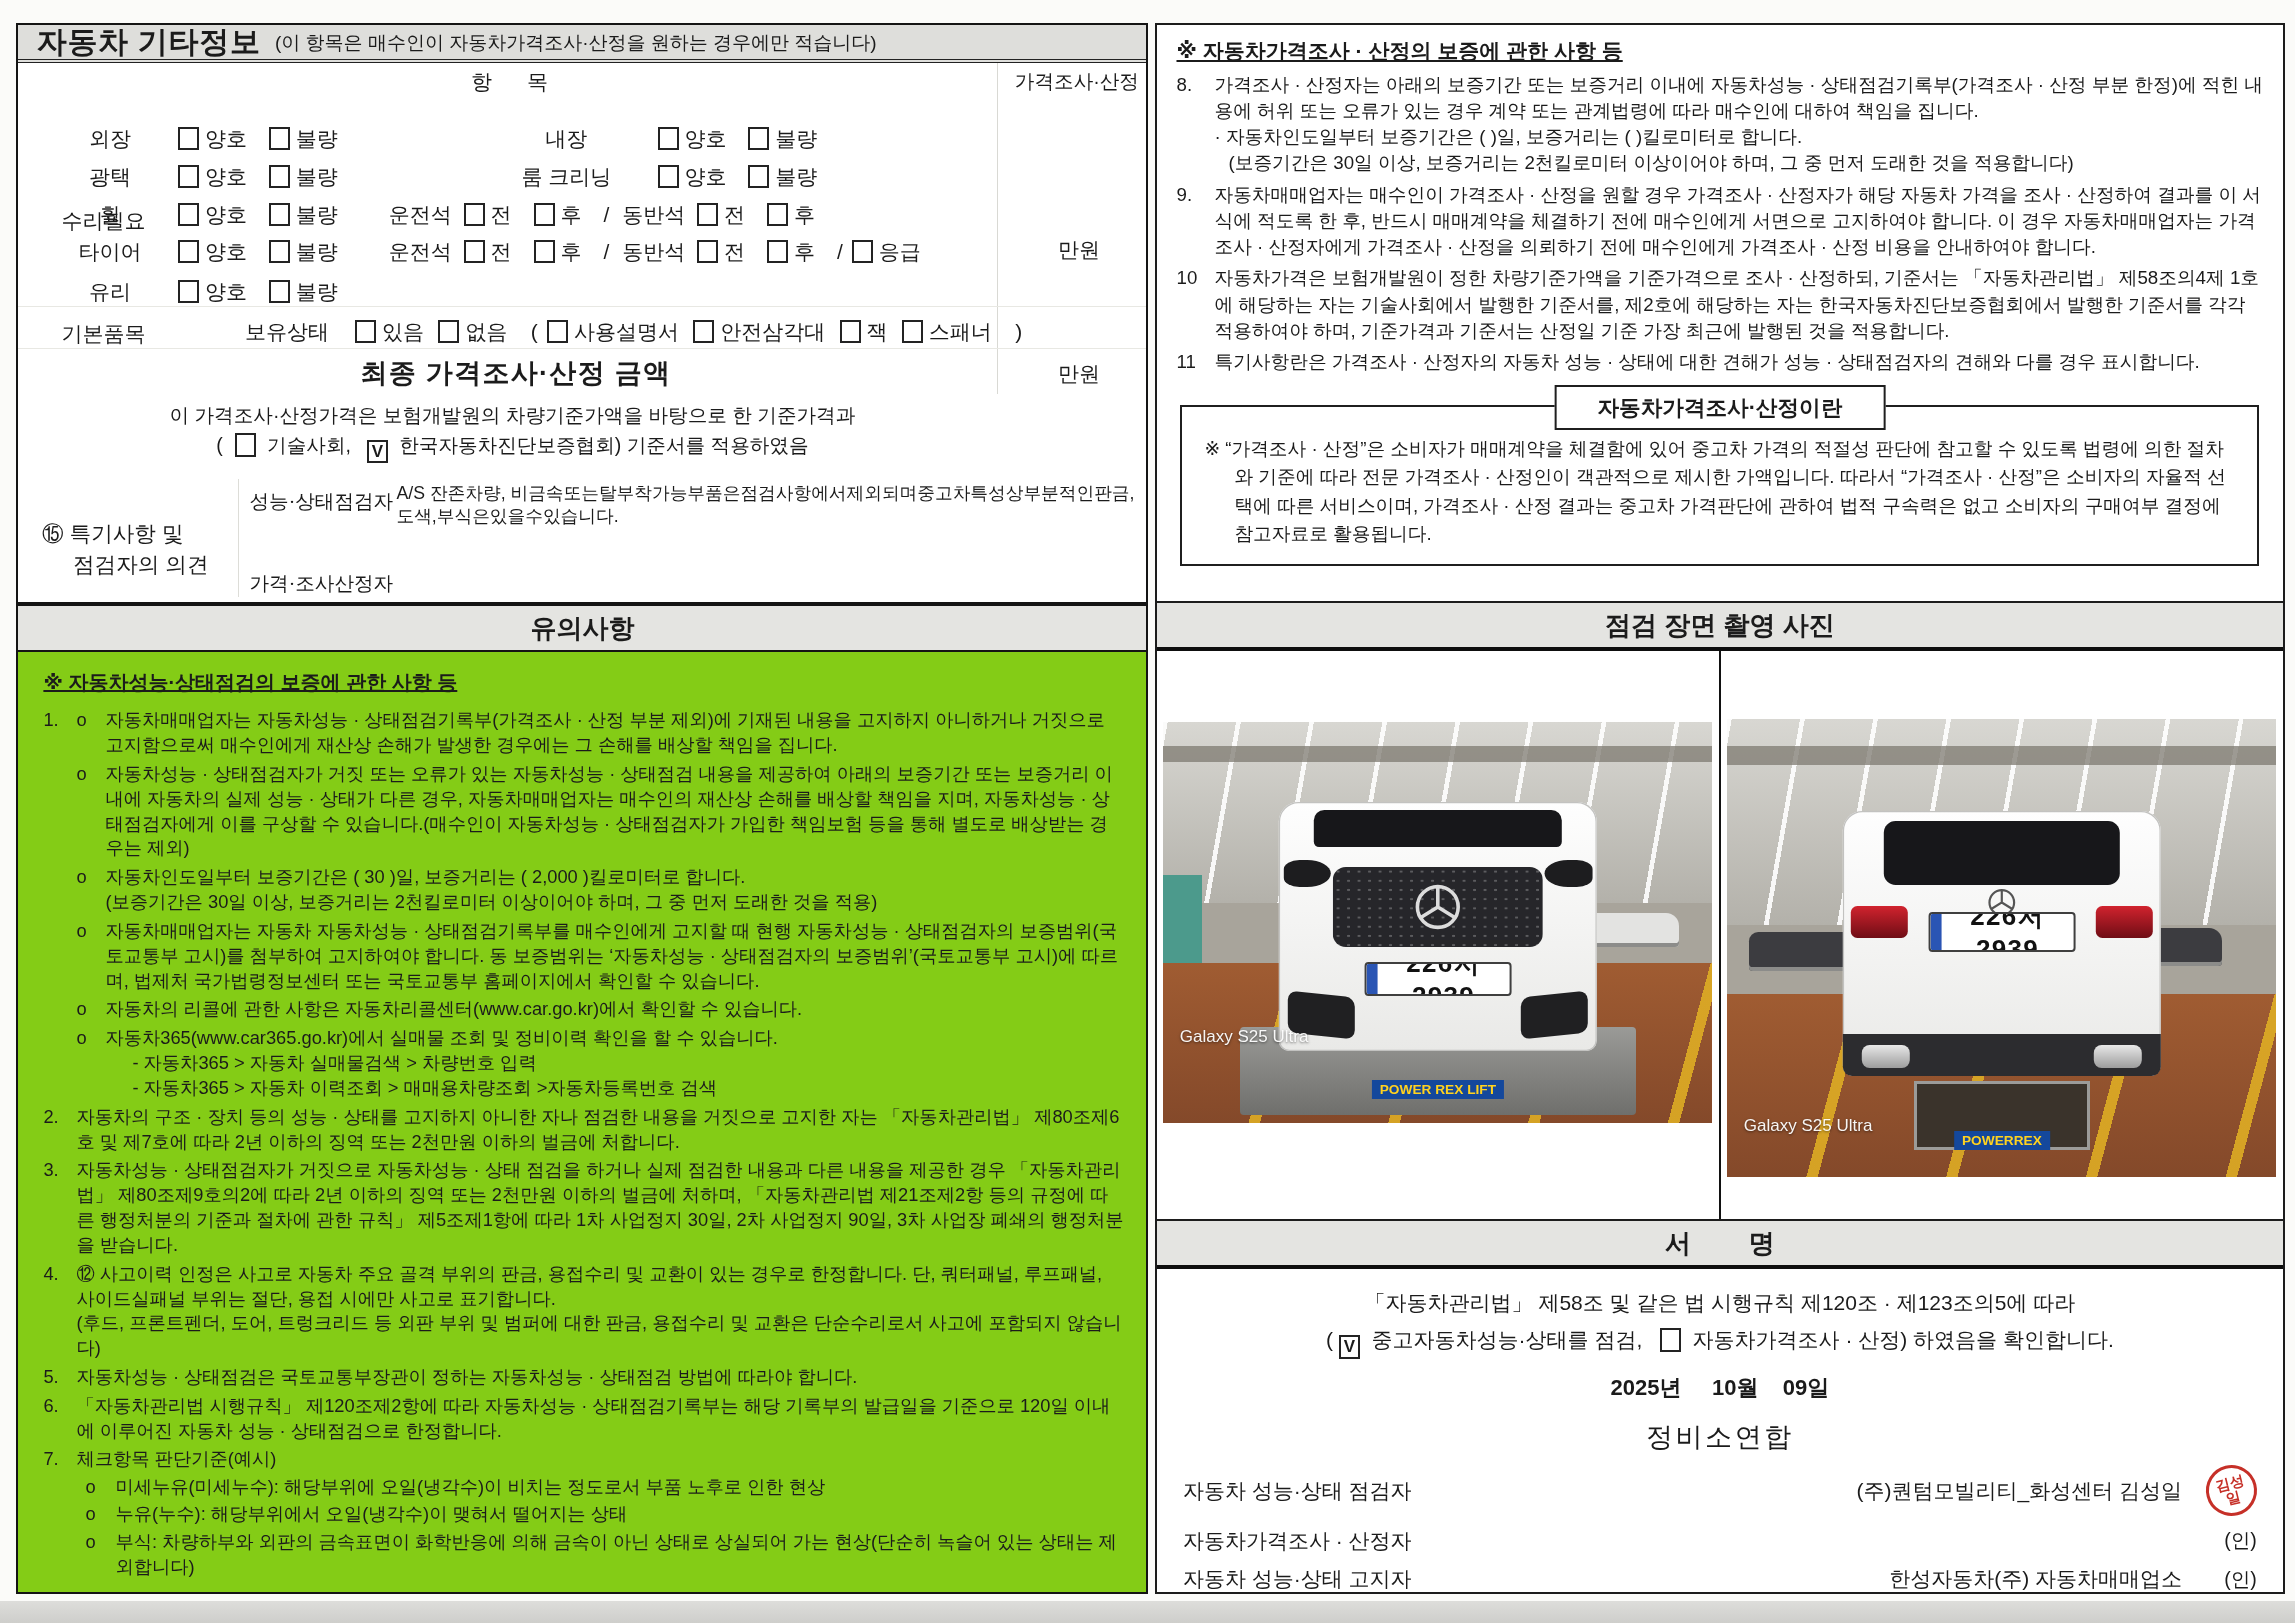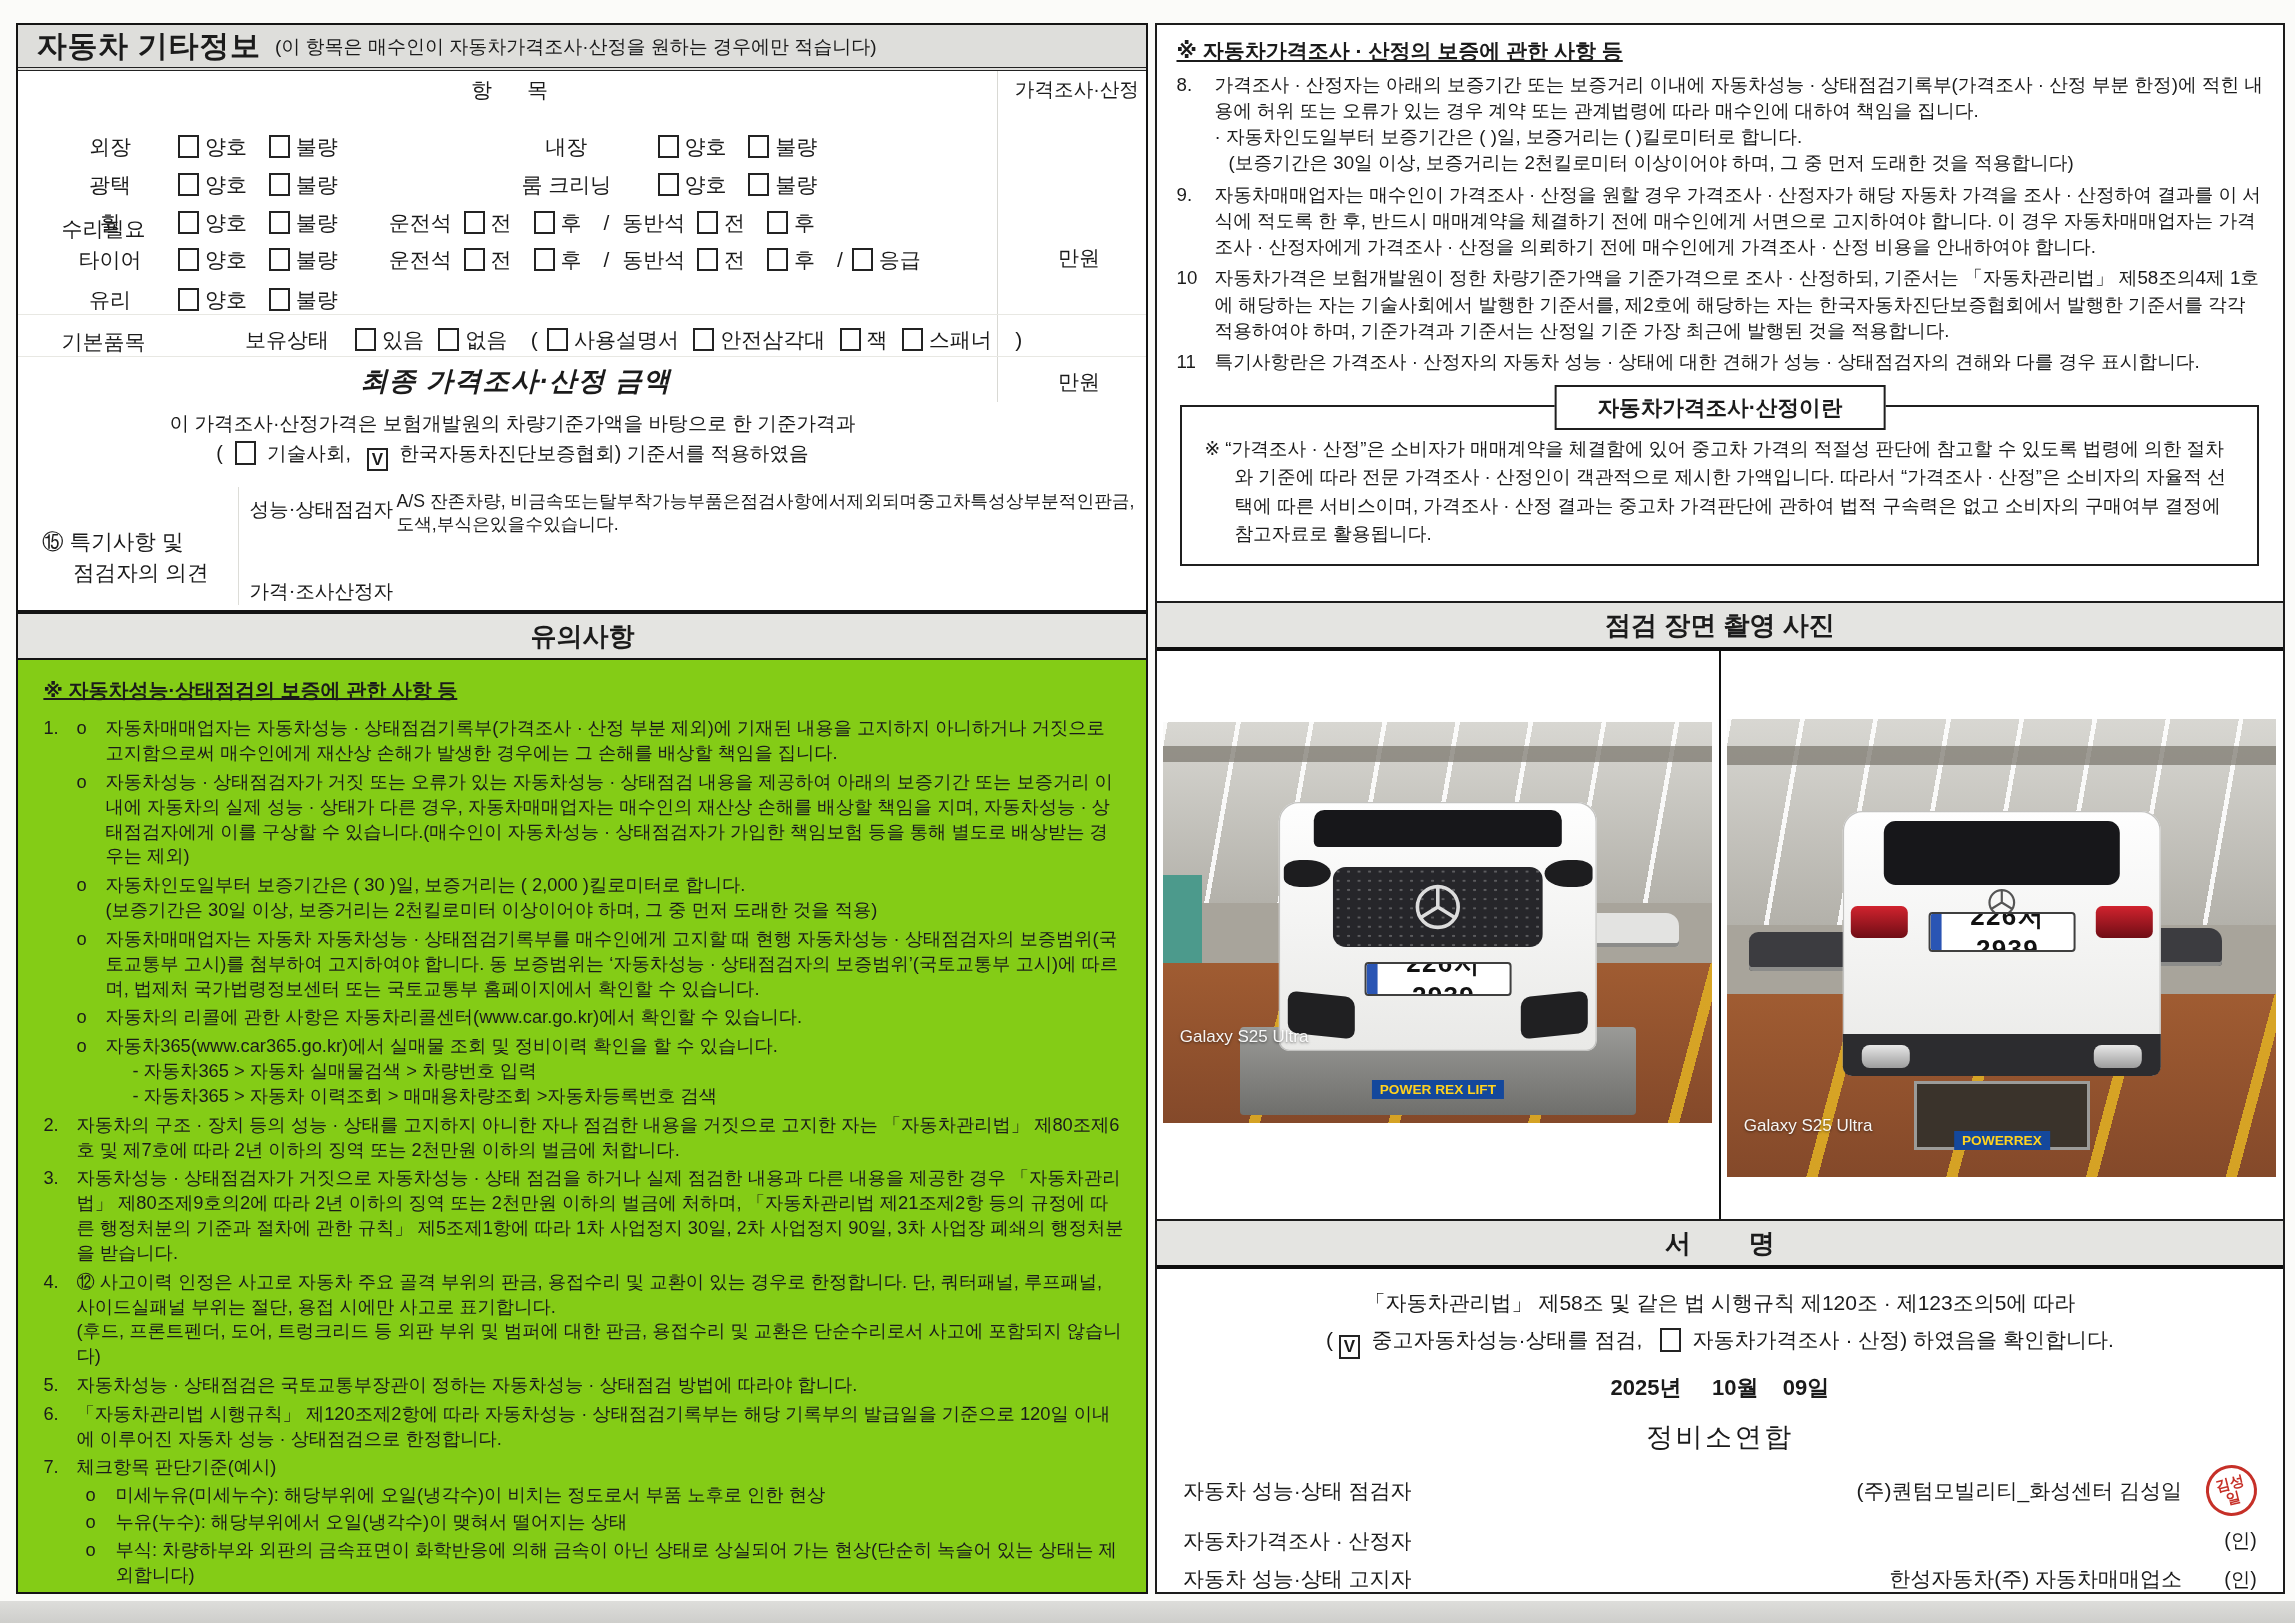--- a/index.html
+++ b/index.html
@@ -14,40 +14,40 @@
           text-align:center; font-weight:bold; font-size:26px; padding:4.6px 0; flex:none; }
   .pre { white-space:pre; }
   .cb { display:inline-flex; width:21px; height:23.6px; border:2px solid #232323; background:#fff;
         vertical-align:-4.6px; margin-right:5.9px; flex:none; align-items:center; justify-content:center; }
   .cb.ck { font-weight:700; font-size:17px; }
   .cl { margin-right:22px; }
   .hdr-underline { font-weight:bold; text-decoration:underline; }
 
   
   .box1 { border:2.6px solid #141414; background:#fff; flex:none; }
-  .box1-header { background:#dededb; border-bottom:4.6px double #222; padding:6.5px 15.7px 5.2px 18.3px; height:46px;
+  .box1-header { background:#dededb; border-bottom:4.6px double #222; padding:6.5px 15.7px 5.2px 18.3px; height:38px;
                  display:flex; align-items:center; gap:14.4px; }
   .box1-title { font-size:30px; font-weight:bold; letter-spacing:0.7px; }
   .box1-note  { font-size:19px; }
   .box1-body { position:relative; height:539px; font-size:21px;padding-left:44px; }
   .b1row { position:absolute; left:39px; height:35px; display:flex; align-items:center; }
   .ilab  { width:105px; text-align:center; margin-right:15.7px; flex:none; }
   .ilab2 { width:151px; text-align:center; margin:0 15.7px 0 131px; flex:none; }
   .seat  { margin:0 11.8px 0 29px; flex:none; }
   .seat2 { margin:0 11.8px 0 3.9px;  flex:none; }
   .sl    { margin-right:9.2px; }
   .tight .cl { margin-right:14.4px; }
   .pp { margin:0 9.2px; }
   .colhdr { position:absolute; top:5.2px; text-align:center; font-size:21px; }
   .vline  { position:absolute; left:979px; top:0; height:331px; border-left:1.3px solid #d9d9d4; }
   .hline  { position:absolute; left:0; right:0; border-top:1.3px solid #e8e8e3; }
   .manwon { position:absolute; left:995px; width:131px; text-align:center; }
   .sideLabel { position:absolute; left:26px; width:118px; text-align:center; }
   .finalLabel { position:absolute; top:292px; left:170px; width:655px; text-align:center;
-                font-size:27px; font-weight:600; letter-spacing:1.3px;font-style:italic; }
+                font-size:27px; font-weight:600; letter-spacing:1.3px; }
   .basisLine { position:absolute; left:0; width:988px; text-align:center; font-size:19.6px; }
   .special { position:absolute; top:416px; left:23.6px; right:9.2px; bottom:5.2px; display:flex; }
   .sp-col1 { width:196px; flex:none; font-size:21.6px; line-height:1.45; padding-top:39px; }
   .sp-col2 { flex:1; border-left:1.3px solid #ddddd8; padding-left:10.5px; }
   .sp-row  { display:flex; align-items:flex-start; }
   .sp-lab  { width:147px; flex:none; font-size:19.6px; padding-top:9.2px;font-family:Liberation Serif, serif; }
   .sp-note { flex:1; font-size:17.7px; line-height:1.3; padding-top:2.6px; }
 
   
   .box2 { border:2.6px solid #141414; border-top:none; background:#84cc16; flex:1; padding:17px 22px 6.5px 25px;

